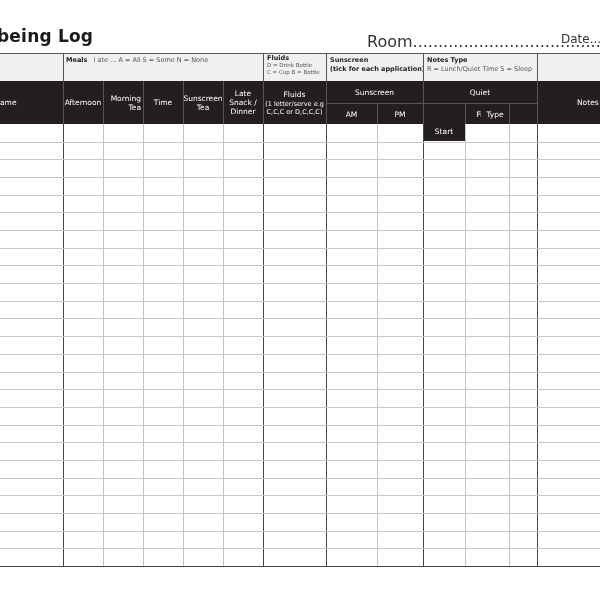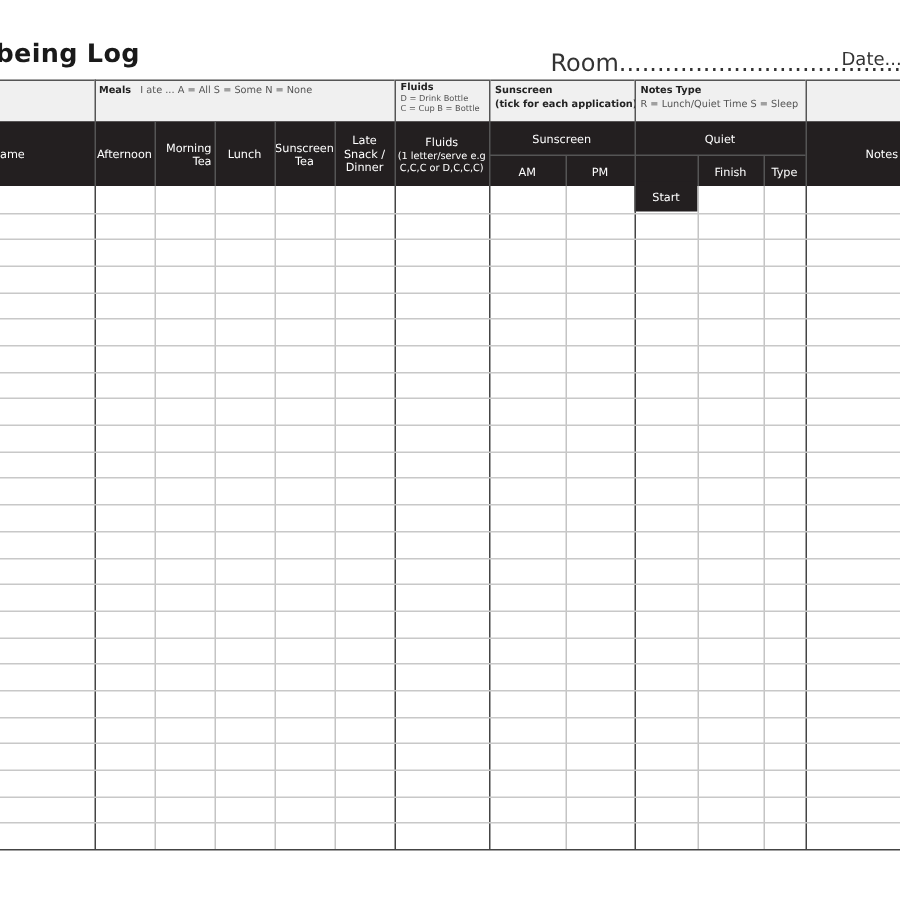--- a/index.html
+++ b/index.html
@@ -36,34 +36,34 @@
   <div class="lt"><b>Notes Type</b><br><span>R = Lunch/Quiet Time   S = Sleep</span></div>
 </div>
 <div class="abs legend" style="left:538px;top:53px;width:62px;height:28px;"></div>
 
 <div class="abs" style="left:0;top:81px;width:600px;height:43px;background:#231f20;"></div>
 <div class="abs dark" style="left:0;top:81px;width:63px;height:43px;justify-content:flex-start;">
     <span>ame</span>
   </div>
 <div class="abs dark" style="left:63px;top:81px;width:40px;height:43px;">Afternoon</div>
 <div class="abs dark" style="left:103px;top:81px;width:40px;height:43px;padding:0 2px;text-align:right;">Morning Tea</div>
-<div class="abs dark" style="left:143px;top:81px;width:40px;height:43px;">Lunch</div>
+<div class="abs dark" style="left:143px;top:81px;width:40px;height:43px;">Time</div>
 <div class="abs dark" style="left:183px;top:81px;width:40px;height:43px;padding:0 2px;">Sunscreen Tea</div>
 <div class="abs dark" style="left:223px;top:81px;width:40px;height:43px;padding:0 1px;">Late Snack / Dinner</div>
 <div class="abs dark" style="left:263px;top:81px;width:63px;height:43px;flex-direction:column;font-size:6.5px;line-height:8px;">
   <span style="font-size:7.5px;line-height:10px;">Fluids</span>
   <span style="padding:0 2px;">(1 letter/serve e.g C,C,C or D,C,C,C)</span>
 </div>
 <div class="abs dark" style="left:326px;top:81px;width:97px;height:22px;">Sunscreen</div>
 <div class="abs dark" style="left:326px;top:104px;width:51px;height:20px;">AM</div>
 <div class="abs dark" style="left:377px;top:104px;width:46px;height:20px;">PM</div>
 <div class="abs dark" style="left:423px;top:81px;width:114px;height:22px;">Quiet</div>
 <div class="abs dark" style="left:423px;top:121px;width:42px;height:20px;">Start</div>
 <div class="abs dark" style="left:465px;top:104px;width:44px;height:20px;">Finish</div>
-<div class="abs dark" style="left:509px;top:104px;width:28px;height:20px;">Type</div>
+<div class="abs dark" style="left:481px;top:104px;width:28px;height:20px;">Type</div>
 <div class="abs dark" style="left:537px;top:81px;width:80px;height:43px;justify-content:flex-start;padding-left:40px;">
     <span>Notes /</span>
   </div>
 
 <div class="abs" style="left:326px;top:103px;width:211px;height:1px;background:#555;"></div>
 <div id="hdr-vlines">
     <div class="vline" style="left: 63px; top: 81px; height: 43px; border-left: 1px solid rgb(85, 85, 85);"></div>
     <div class="vline" style="left: 103px; top: 81px; height: 43px; border-left: 1px solid rgb(85, 85, 85);"></div>
     <div class="vline" style="left: 143px; top: 81px; height: 43px; border-left: 1px solid rgb(85, 85, 85);"></div>
     <div class="vline" style="left: 183px; top: 81px; height: 43px; border-left: 1px solid rgb(85, 85, 85);"></div>

